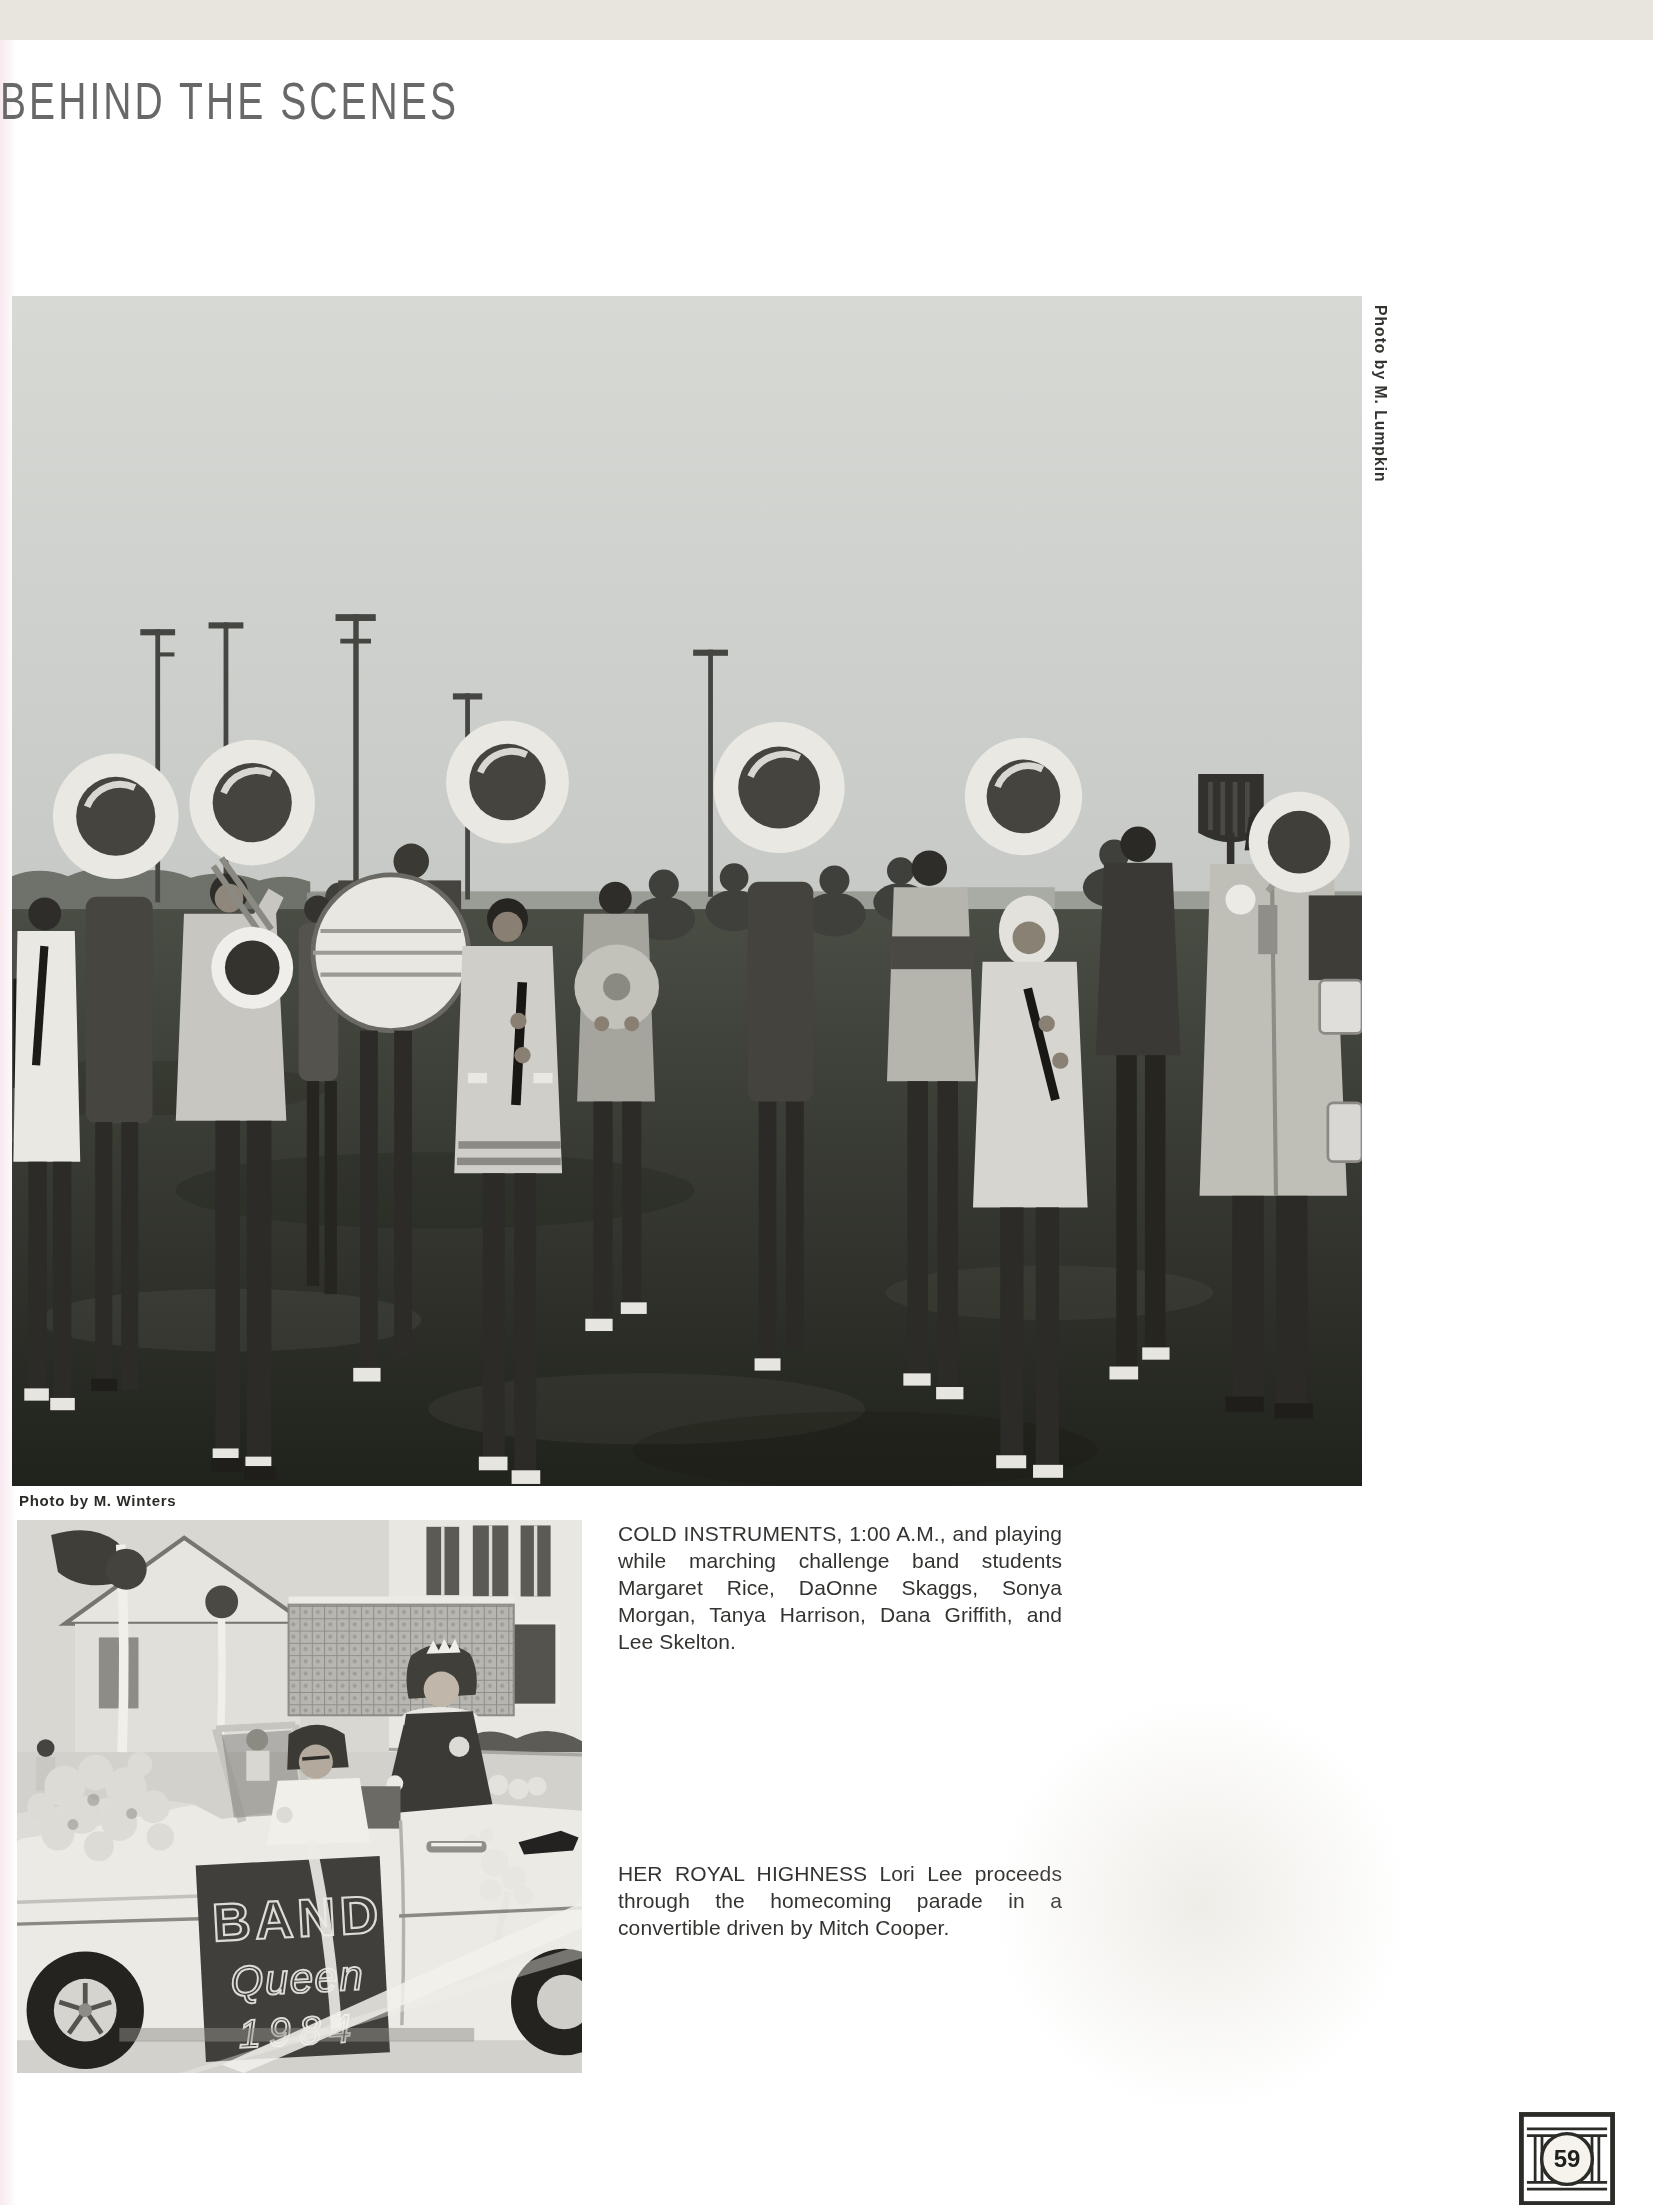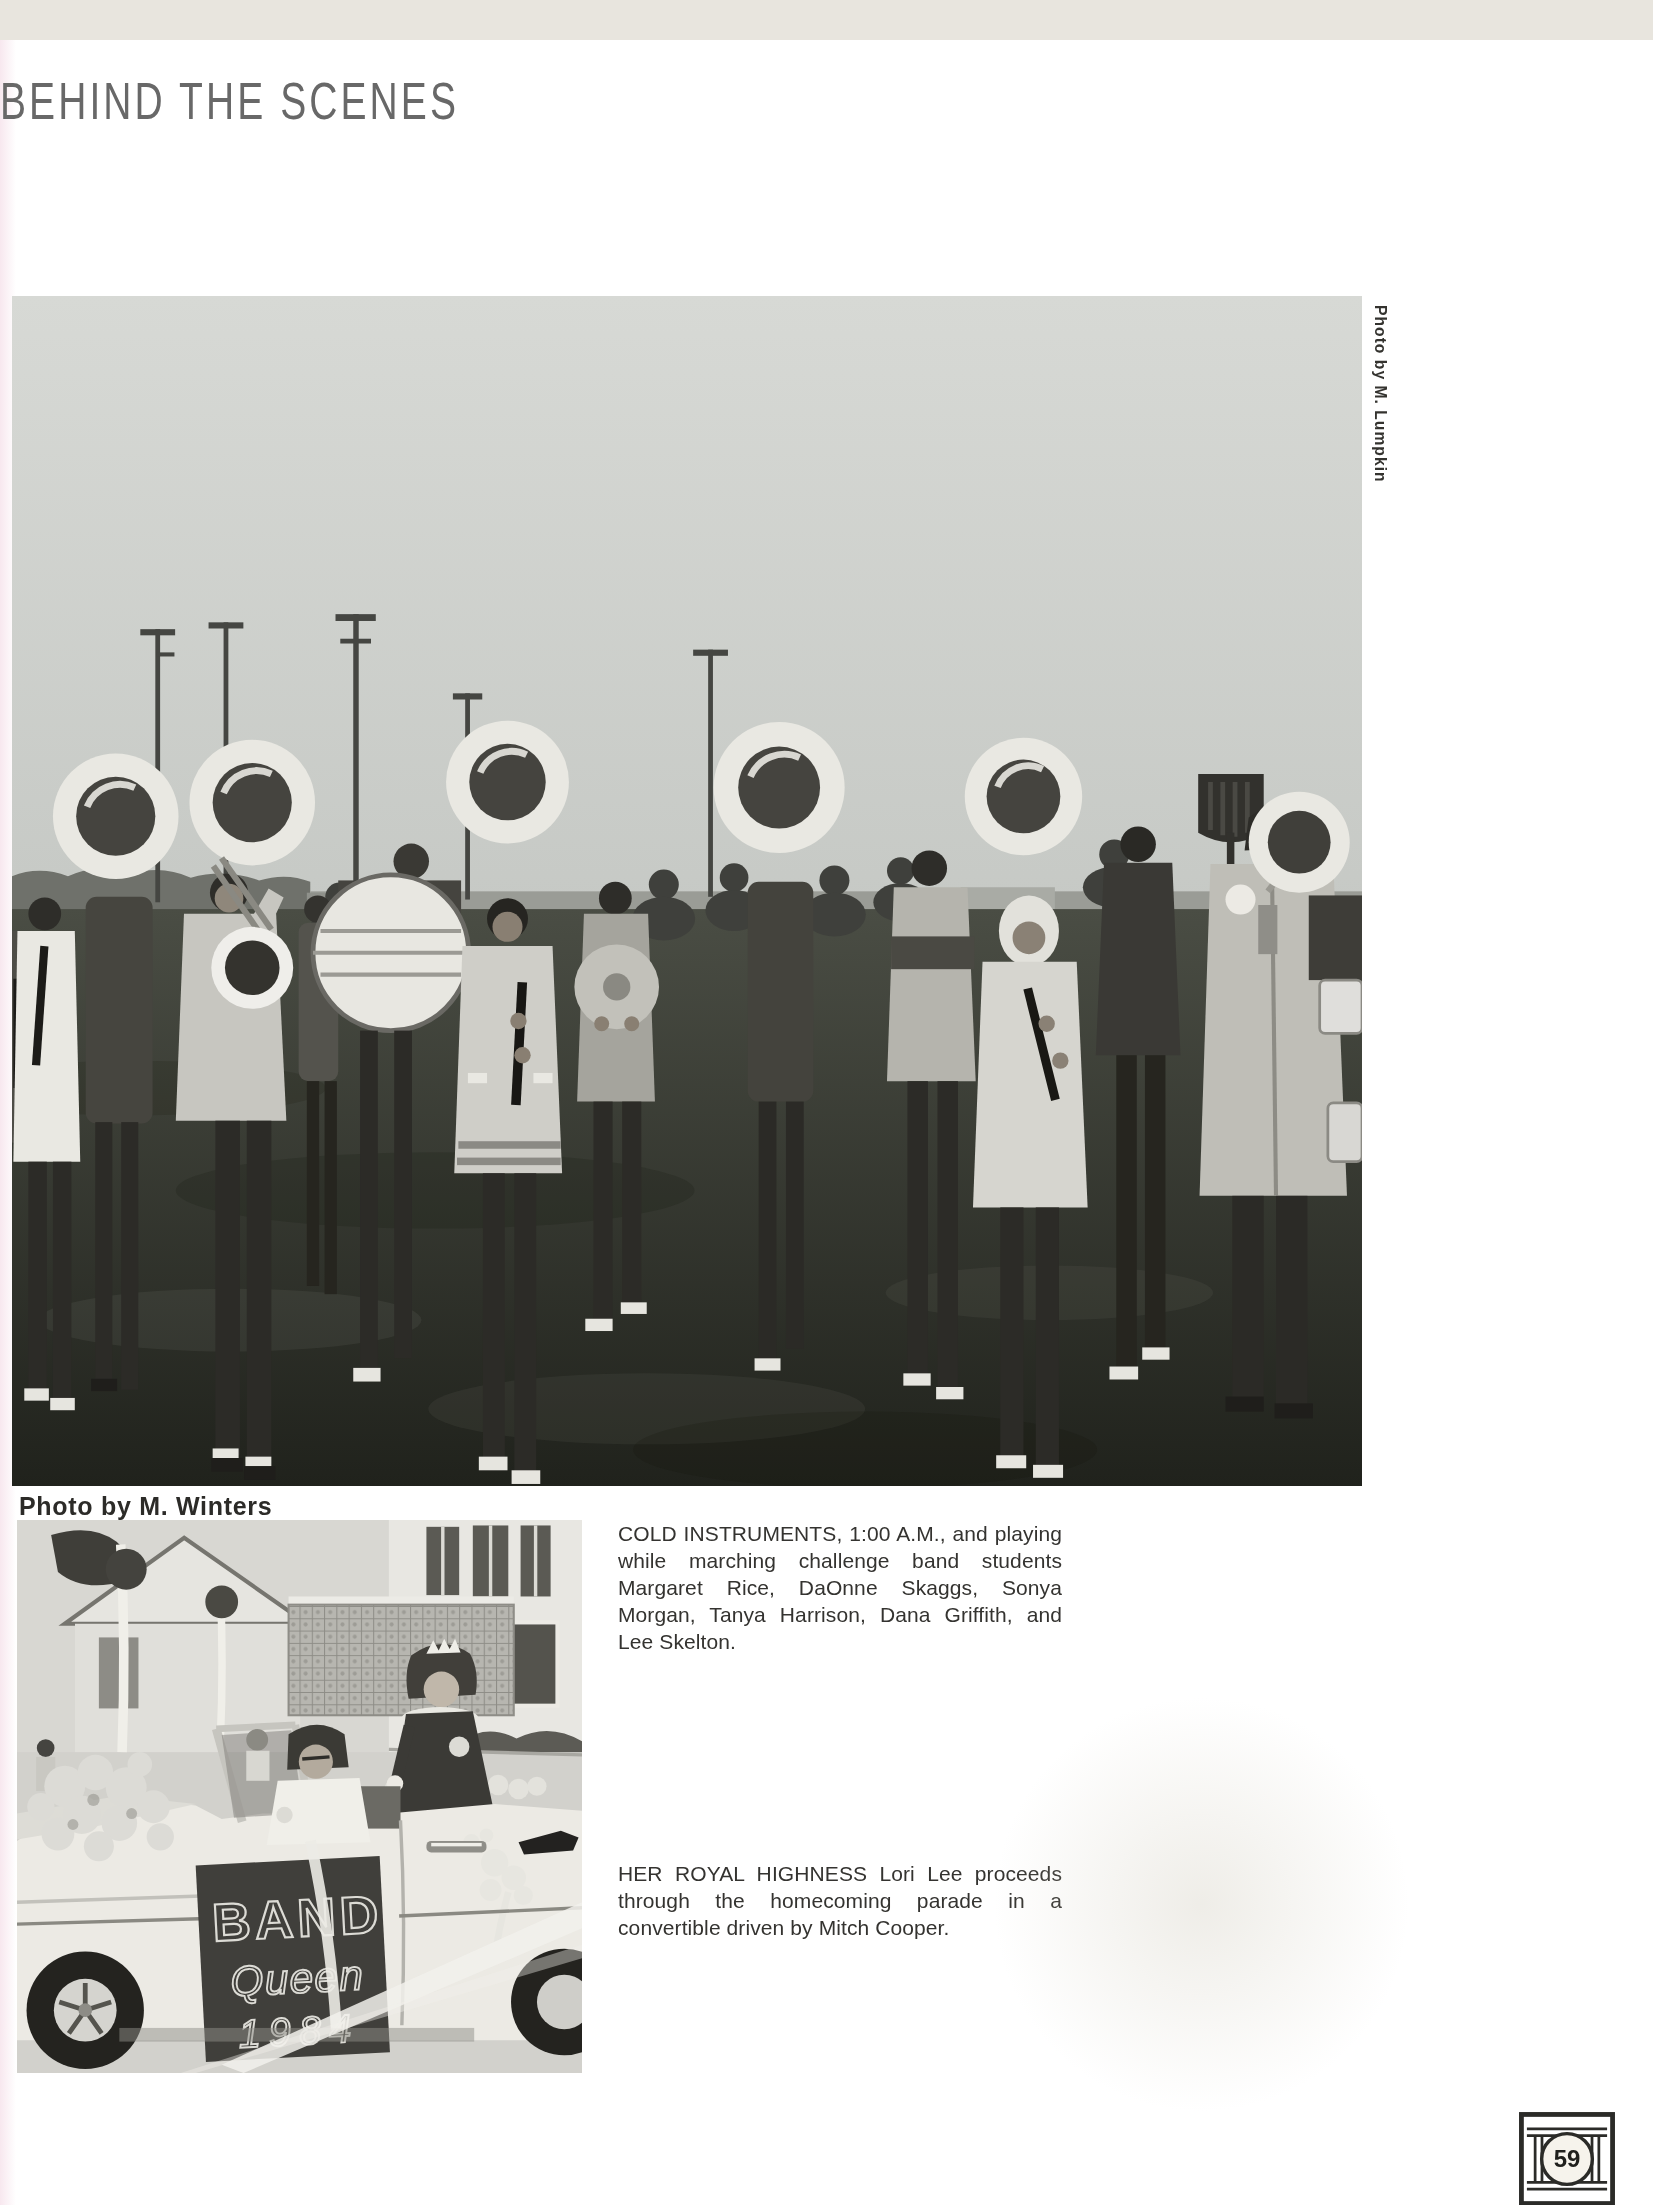--- a/index.html
+++ b/index.html
@@ -33,21 +33,21 @@
   }
   .main-photo svg,.parade-photo svg,.page-badge svg{display:block;width:100%;height:100%;}
   .credit-vert{
     position:absolute;left:1371px;top:265px;
     writing-mode:vertical-rl;
     font-size:15.7px;font-weight:bold;color:#34332f;letter-spacing:1px;
     white-space:nowrap;
   }
   .credit-winters{
     position:absolute;left:19px;top:1452px;
-    font-size:25px;font-weight:bold;color:#2c2b28;letter-spacing:0.7px;
+    font-size:15px;font-weight:bold;color:#2c2b28;letter-spacing:0.7px;
   }
   .parade-photo{
     position:absolute;left:17px;top:1480px;width:565px;height:553px;
     background:#d8d7d2;
   }
   .caption{
     position:absolute;left:618px;width:444px;margin:0;
     font-size:21px;line-height:27px;color:#343330;
     text-align:justify;letter-spacing:0.1px;
   }

